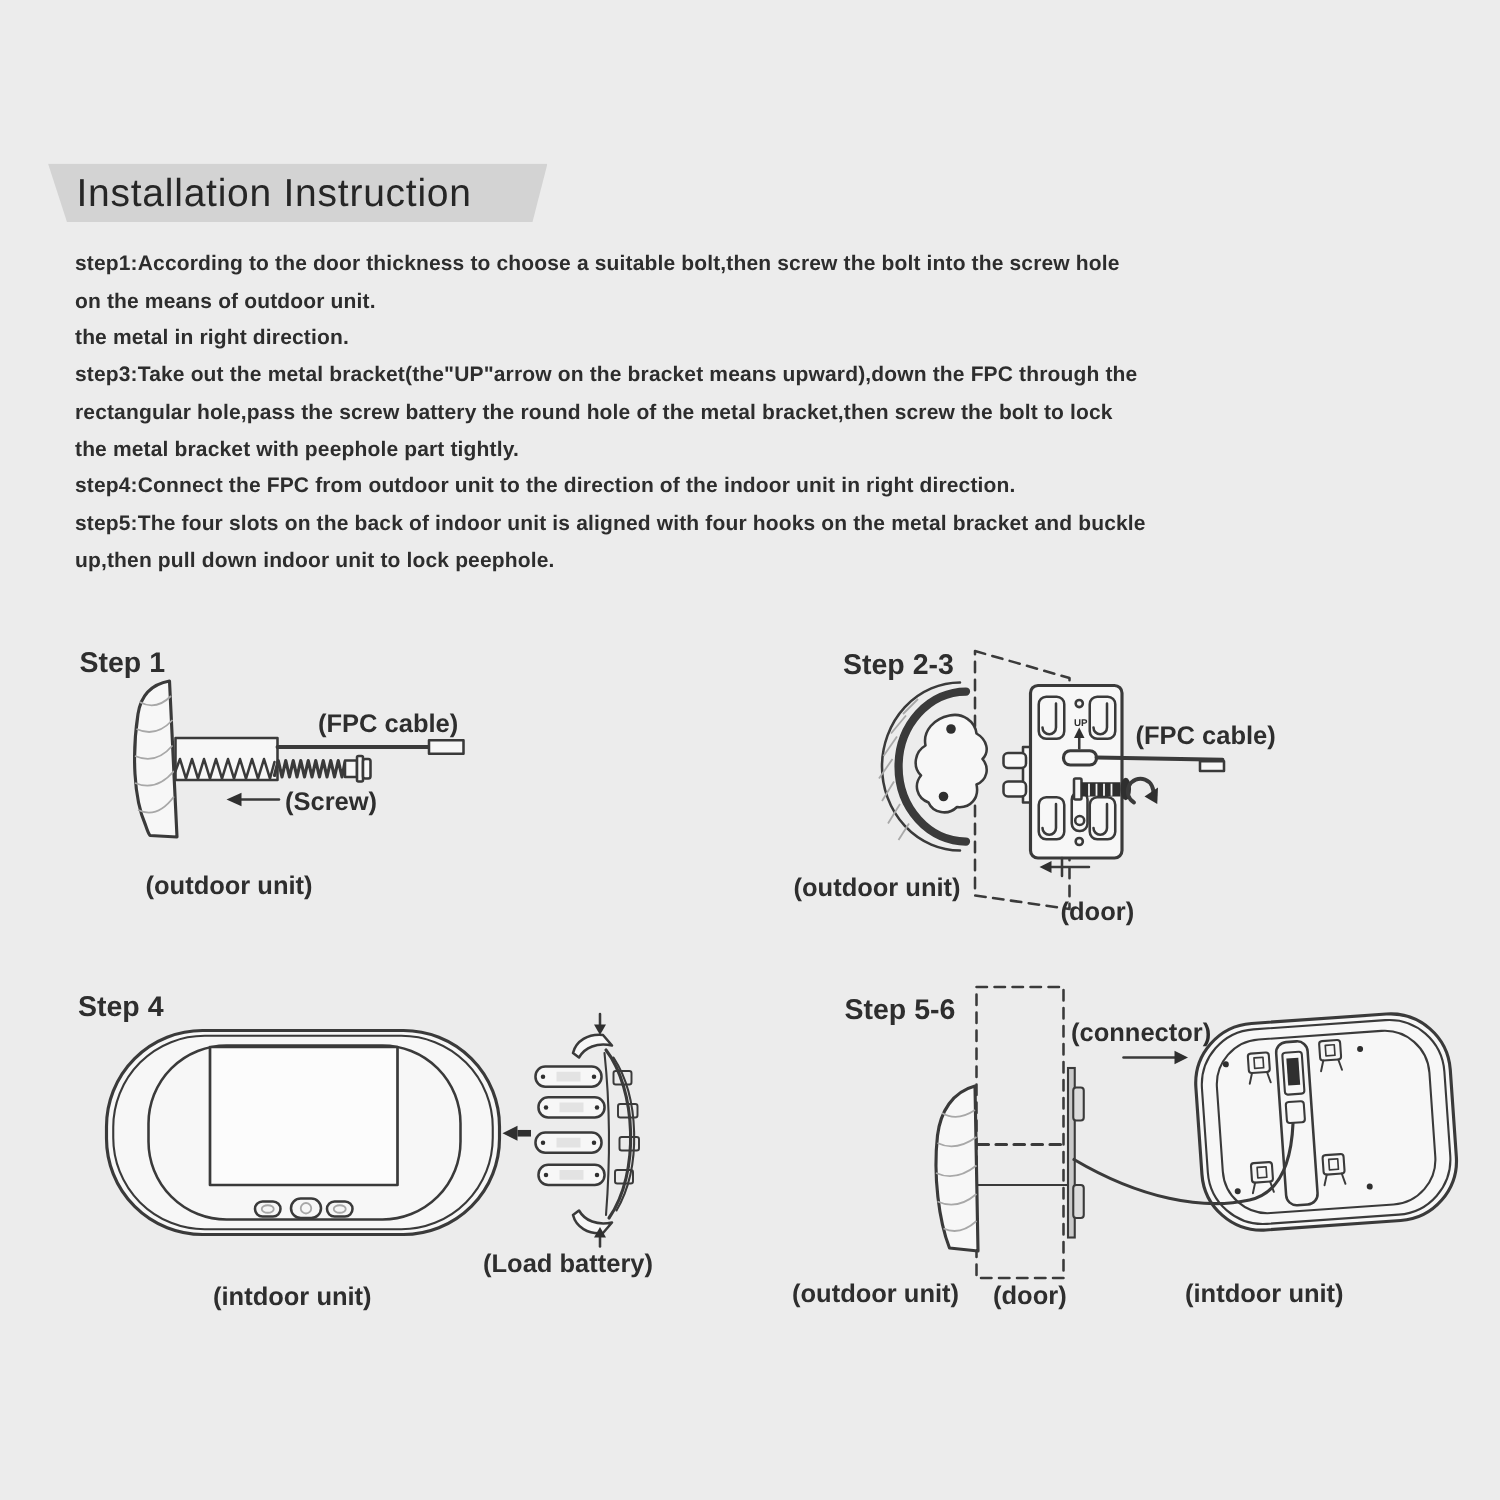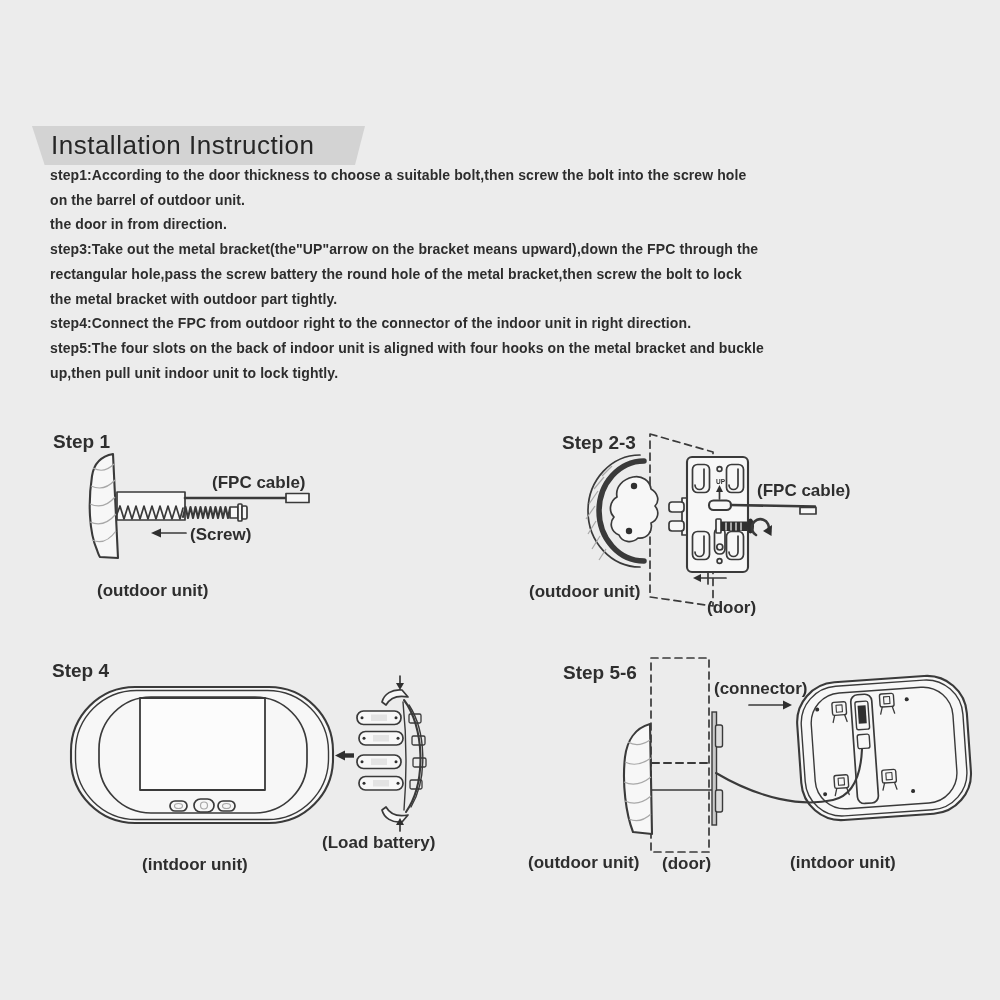--- a/index.html
+++ b/index.html
@@ -2,21 +2,21 @@
 <html><head>
 <meta charset="utf-8">
 <style>
   html,body{margin:0;padding:0;}
   #page{
     position:relative;width:1000px;height:1000px;
     background:#ececec;overflow:hidden;
     font-family:"Liberation Sans",sans-serif;
   }
   .title-band{
-    position:absolute;left:32px;top:126px;width:333px;height:39px;
+    position:absolute;left:32px;top:109px;width:333px;height:39px;
     background:#d3d3d3;
     clip-path:polygon(0 0,100% 0,97% 100%,3.8% 100%);
   }
   .title-band h1{
     margin:0;padding:0 0 0 19px;line-height:39px;
     font-size:26px;font-weight:400;color:#262626;letter-spacing:.5px;
   }
   .steps{
     position:absolute;left:50px;top:163px;width:910px;
     font-size:14px;font-weight:700;color:#2d2d2d;line-height:24.7px;
@@ -39,28 +39,28 @@
 <body>
 
 <div id="page">
 
   <div class="title-band">
     <h1>Installation Instruction</h1>
   </div>
 
   <div class="steps">
     <div>step1:According to the door thickness to choose a suitable bolt,then screw the bolt into the screw hole</div>
-    <div>on the barrel of outdoor unit.</div>
-    <div>the door in from direction.</div>
+    <div>on the means of outdoor unit.</div>
+    <div>the metal in right direction.</div>
     <div>step3:Take out the metal bracket(the"UP"arrow on the bracket means upward),down the FPC through the</div>
     <div>rectangular hole,pass the screw battery the round hole of the metal bracket,then screw the bolt to lock</div>
-    <div>the metal bracket with outdoor part tightly.</div>
-    <div>step4:Connect the FPC from outdoor right to the connector of the indoor unit in right direction.</div>
+    <div>the metal bracket with peephole part tightly.</div>
+    <div>step4:Connect the FPC from outdoor unit to the direction of the indoor unit in right direction.</div>
     <div>step5:The four slots on the back of indoor unit is aligned with four hooks on the metal bracket and buckle</div>
-    <div>up,then pull unit indoor unit to lock tightly.</div>
+    <div>up,then pull down indoor unit to lock peephole.</div>
   </div>
 
   <svg class="panel" style="left:40px;top:425px;" width="310" height="195" viewBox="40 425 310 195">
     <text class="steptitle" x="53" y="448">Step 1</text>
 
     <g>
       <path class="sf sw2" d="M113 454 C102 456 94 463 92 476 C88 502 89 532 97 550 C98 553 99 556 100 557 L118 558 Z"></path>
       <path class="hatch" d="M93 468 Q104 474 114 464"></path>
       <path class="hatch" d="M91 486 Q104 492 115 480"></path>
       <path class="hatch" d="M90 504 Q104 510 115 497"></path>

